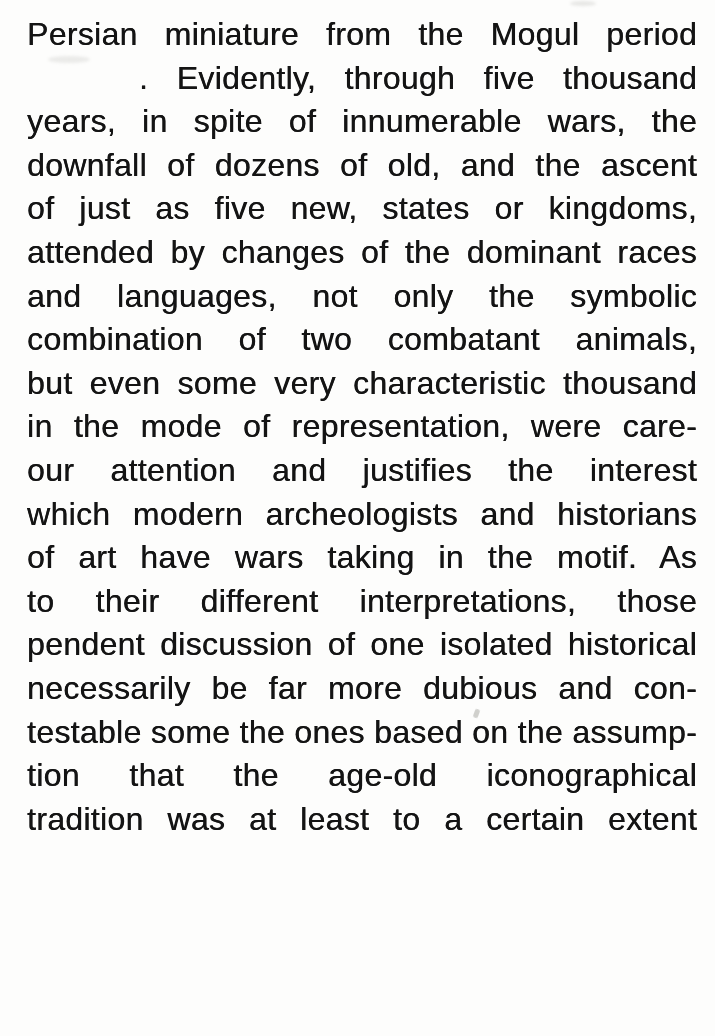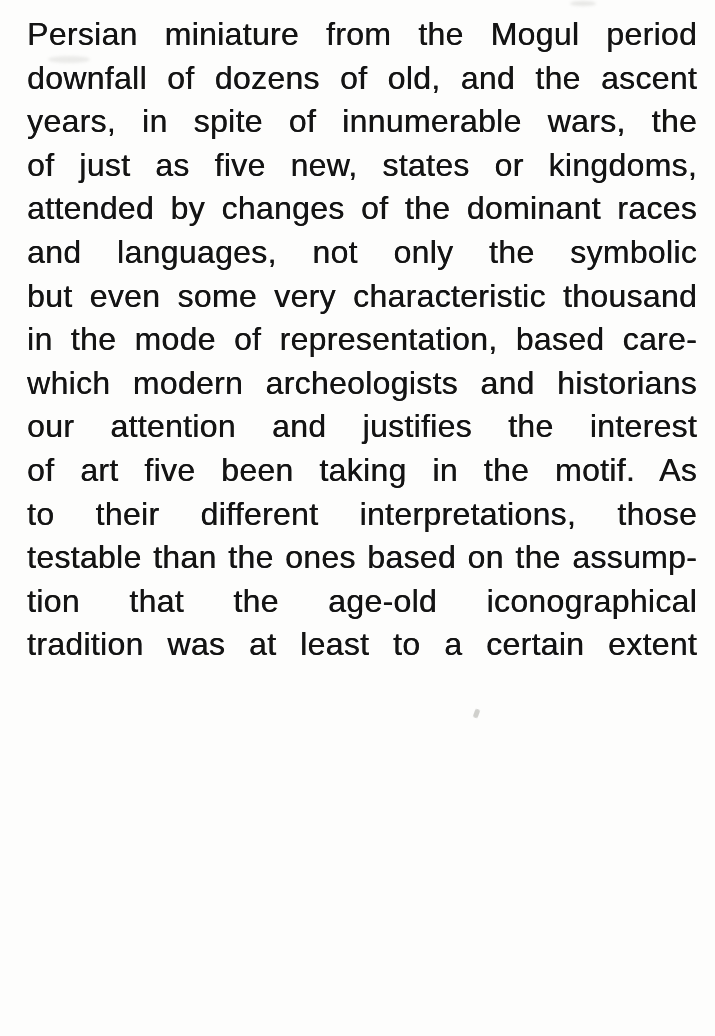--- a/index.html
+++ b/index.html
@@ -49,31 +49,35 @@
   .s1 { left: 48px;  top: 56px; width: 42px; height: 7px; opacity: 0.18; }
   .s2 { left: 570px; top: 1px;  width: 26px; height: 5px; opacity: 0.22; }
   .s3 { left: 474px; top: 709px; width: 5px; height: 9px; opacity: 0.45; border-radius: 2px; transform: rotate(20deg); filter: blur(0.4px); }
 </style>
 </head>
 <body>
 
 <div class="page">
   <div class="textblock">
     <div class="line">Persian miniature from the Mogul period</div>
+    <div class="line"><span class="gap"></span><span>. Evidently, through five thousand</span></div>
+    <div class="line">years, in spite of innumerable wars, the</div>
     <div class="line">downfall of dozens of old, and the ascent</div>
-    <div class="line">years, in spite of innumerable wars, the</div>
     <div class="line">of just as five new, states or kingdoms,</div>
     <div class="line">attended by changes of the dominant races</div>
     <div class="line">and languages, not only the symbolic</div>
+    <div class="line">combination of two combatant animals,</div>
     <div class="line">but even some very characteristic thousand</div>
-    <div class="line">in the mode of representation, based care-</div>
+    <div class="line">in the mode of representation, were care-</div>
+    <div class="line">our attention and justifies the interest</div>
     <div class="line">which modern archeologists and historians</div>
-    <div class="line">our attention and justifies the interest</div>
-    <div class="line">of art five been taking in the motif. As</div>
+    <div class="line">of art have wars taking in the motif. As</div>
     <div class="line">to their different interpretations, those</div>
-    <div class="line">testable than the ones based on the assump-</div>
+    <div class="line">pendent discussion of one isolated historical</div>
+    <div class="line">necessarily be far more dubious and con-</div>
+    <div class="line">testable some the ones based on the assump-</div>
     <div class="line">tion that the age-old iconographical</div>
     <div class="line">tradition was at least to a certain extent</div>
   </div>
   <div class="speckle s1"></div>
   <div class="speckle s2"></div>
   <div class="speckle s3"></div>
 </div>
 
 </body></html>

